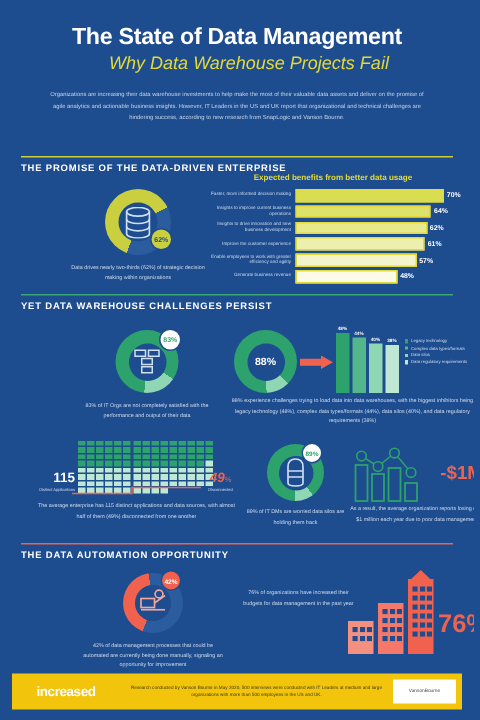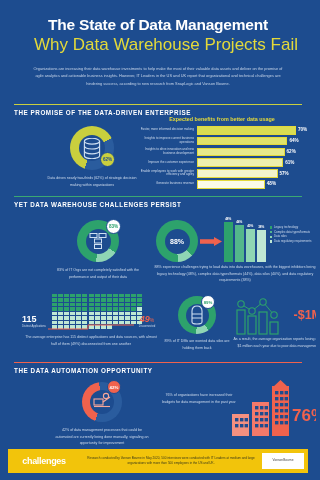--- a/index.html
+++ b/index.html
@@ -12,22 +12,22 @@
   }
   .page{position:relative;width:316px;height:380px;}
 
   
   .hdr{padding-top:16px;text-align:center;}
   .hdr h1{
     margin:0;font-size:15.5px;font-weight:bold;letter-spacing:-.2px;
     color:#ffffff;line-height:1.1;
   }
   .hdr h2{
-    margin:3px 0 0 16px;font-size:17px;font-weight:normal;
-    color:#e3d93a;line-height:1.1;
+    margin:3px 0 0 16px;font-size:12px;font-weight:normal;
+    color:#e3d93a;line-height:1.1;font-style:italic;
   }
   .intro{
     margin:10px auto 0 auto;width:258px;
     font-size:3.9px;line-height:1.95;text-align:center;color:#c8d6ea;
   }
 
   
   .sec{position:absolute;left:14px;width:288px;}
   .sec-rule{border-top:1px solid #4d7ab5;width:100%;}
   .sec-title{
@@ -126,21 +126,21 @@
   .lgi{display:flex;align-items:center;margin-bottom:1.4px;}
   .lgsw{width:2.4px;height:2.4px;margin-right:1.6px;flex:none;}
   .lgtx{font-size:2.9px;color:#cfdcee;line-height:1.1;}
 
   .s2-row2{position:relative;height:72px;}
   .s2c{position:absolute;left:8px;top:4px;width:138px;}
   .gridvis{position:relative;height:40px;}
   .gwrap{position:absolute;left:30px;top:0;}
   .grow{display:flex;gap:1.1px;margin-bottom:1.1px;}
   .gcell{width:5px;height:3.4px;}
-  .n115{position:absolute;left:0;top:14px;text-align:left;width:28px;}
+  .n115{position:absolute;left:0;top:14px;text-align:right;width:28px;}
   .n115 b{font-size:9px;color:#ffffff;}
   .n115 i{display:block;font-size:2.7px;font-style:normal;color:#cfdcee;line-height:1.2;margin-top:-1px;}
   .n49{position:absolute;right:-2px;top:14px;text-align:center;width:30px;}
   .n49 b{font-size:9px;color:#f0624d;font-style:italic;}
   .n49 s{font-size:5px;color:#f0624d;text-decoration:none;}
   .n49 i{display:block;font-size:2.7px;font-style:normal;color:#cfdcee;line-height:1.2;margin-top:-1px;}
   .redline{position:absolute;left:26px;top:28px;width:86px;height:10px;}
 
   .s2d{position:absolute;left:148px;top:6px;width:70px;text-align:center;}
   .dnut-g3{
@@ -595,18 +595,18 @@
               <rect x="48" y="41" width="3.4" height="3.4"></rect>
               <rect x="52.6" y="41" width="3.4" height="3.4"></rect>
           </g>
         </svg>
         <div class="pct76">76%</div>
       </div>
     </div>
   </div>
 
   <div class="footer">
-    <div class="snap">challenges</div>
+    <div class="snap">increased</div>
     <div class="fnote">Research conducted by Vanson Bourne in May 2020, 500 interviews were conducted with IT Leaders at medium and large organizations with more than 500 employees in the US and UK.</div>
     <div class="vb">VansonBourne</div>
   </div>
 
 </div>
 
 </body></html>

